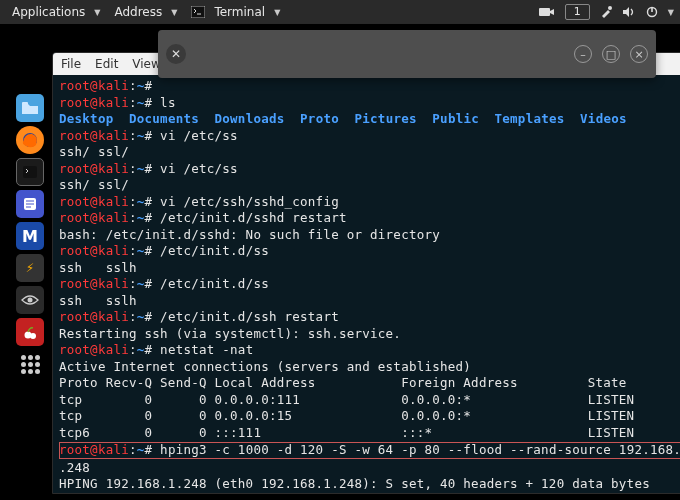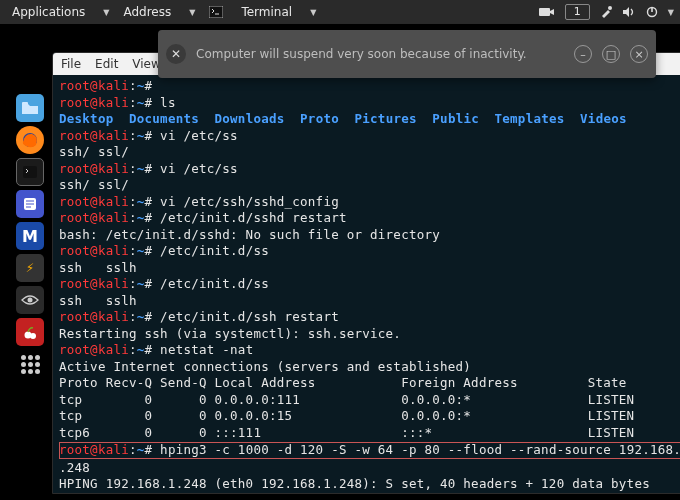--- a/index.html
+++ b/index.html
@@ -17,21 +17,21 @@
     height: 24px;
     background: #2a2a2a;
     display: flex;
     align-items: center;
     padding: 0 6px;
     color: #e6e6e6;
     font-size: 12px;
     position: relative;
   }
   .panel-left { display: flex; align-items: center; gap: 2px; }
-  .panel-btn { padding: 0 6px; display: flex; align-items: center; gap: 18px; cursor: pointer; font-weight: 500; text-align: right;}
+  .panel-btn { padding: 0 6px; display: flex; align-items: center; gap: 9px; cursor: pointer; font-weight: 500; text-align: right;}
   .tri-down { font-size: 8px; opacity: .85; }
   .panel-center {
     position: absolute; left: 50%; transform: translateX(-50%);
     font-weight: 700;
     margin-top: 48px;
   }
   .panel-right {
     position: absolute; right: 6px; top: 0; height: 100%;
     display: flex; align-items: center; gap: 10px;
   }
@@ -289,20 +289,19 @@
 <span>HPING 192.168.1.248 (eth0 192.168.1.248): S set, 40 headers + 120 data bytes</span>
 <span>hping in flood mode, no replies will be shown</span>
 </div>
 </div>
 
 <div class="notif">
   <div class="notif-icon">
       <span>✕</span>
     </div>
   <div class="notif-text">
-    <div class="notif-body">Computer will suspend very soon because of inactivity.</div>
   </div>
   <div class="notif-ctrls">
     <div class="notif-ctrl">–</div>
     <div class="notif-ctrl">□</div>
     <div class="notif-ctrl">×</div>
   </div>
 </div>
 
 </body></html>

